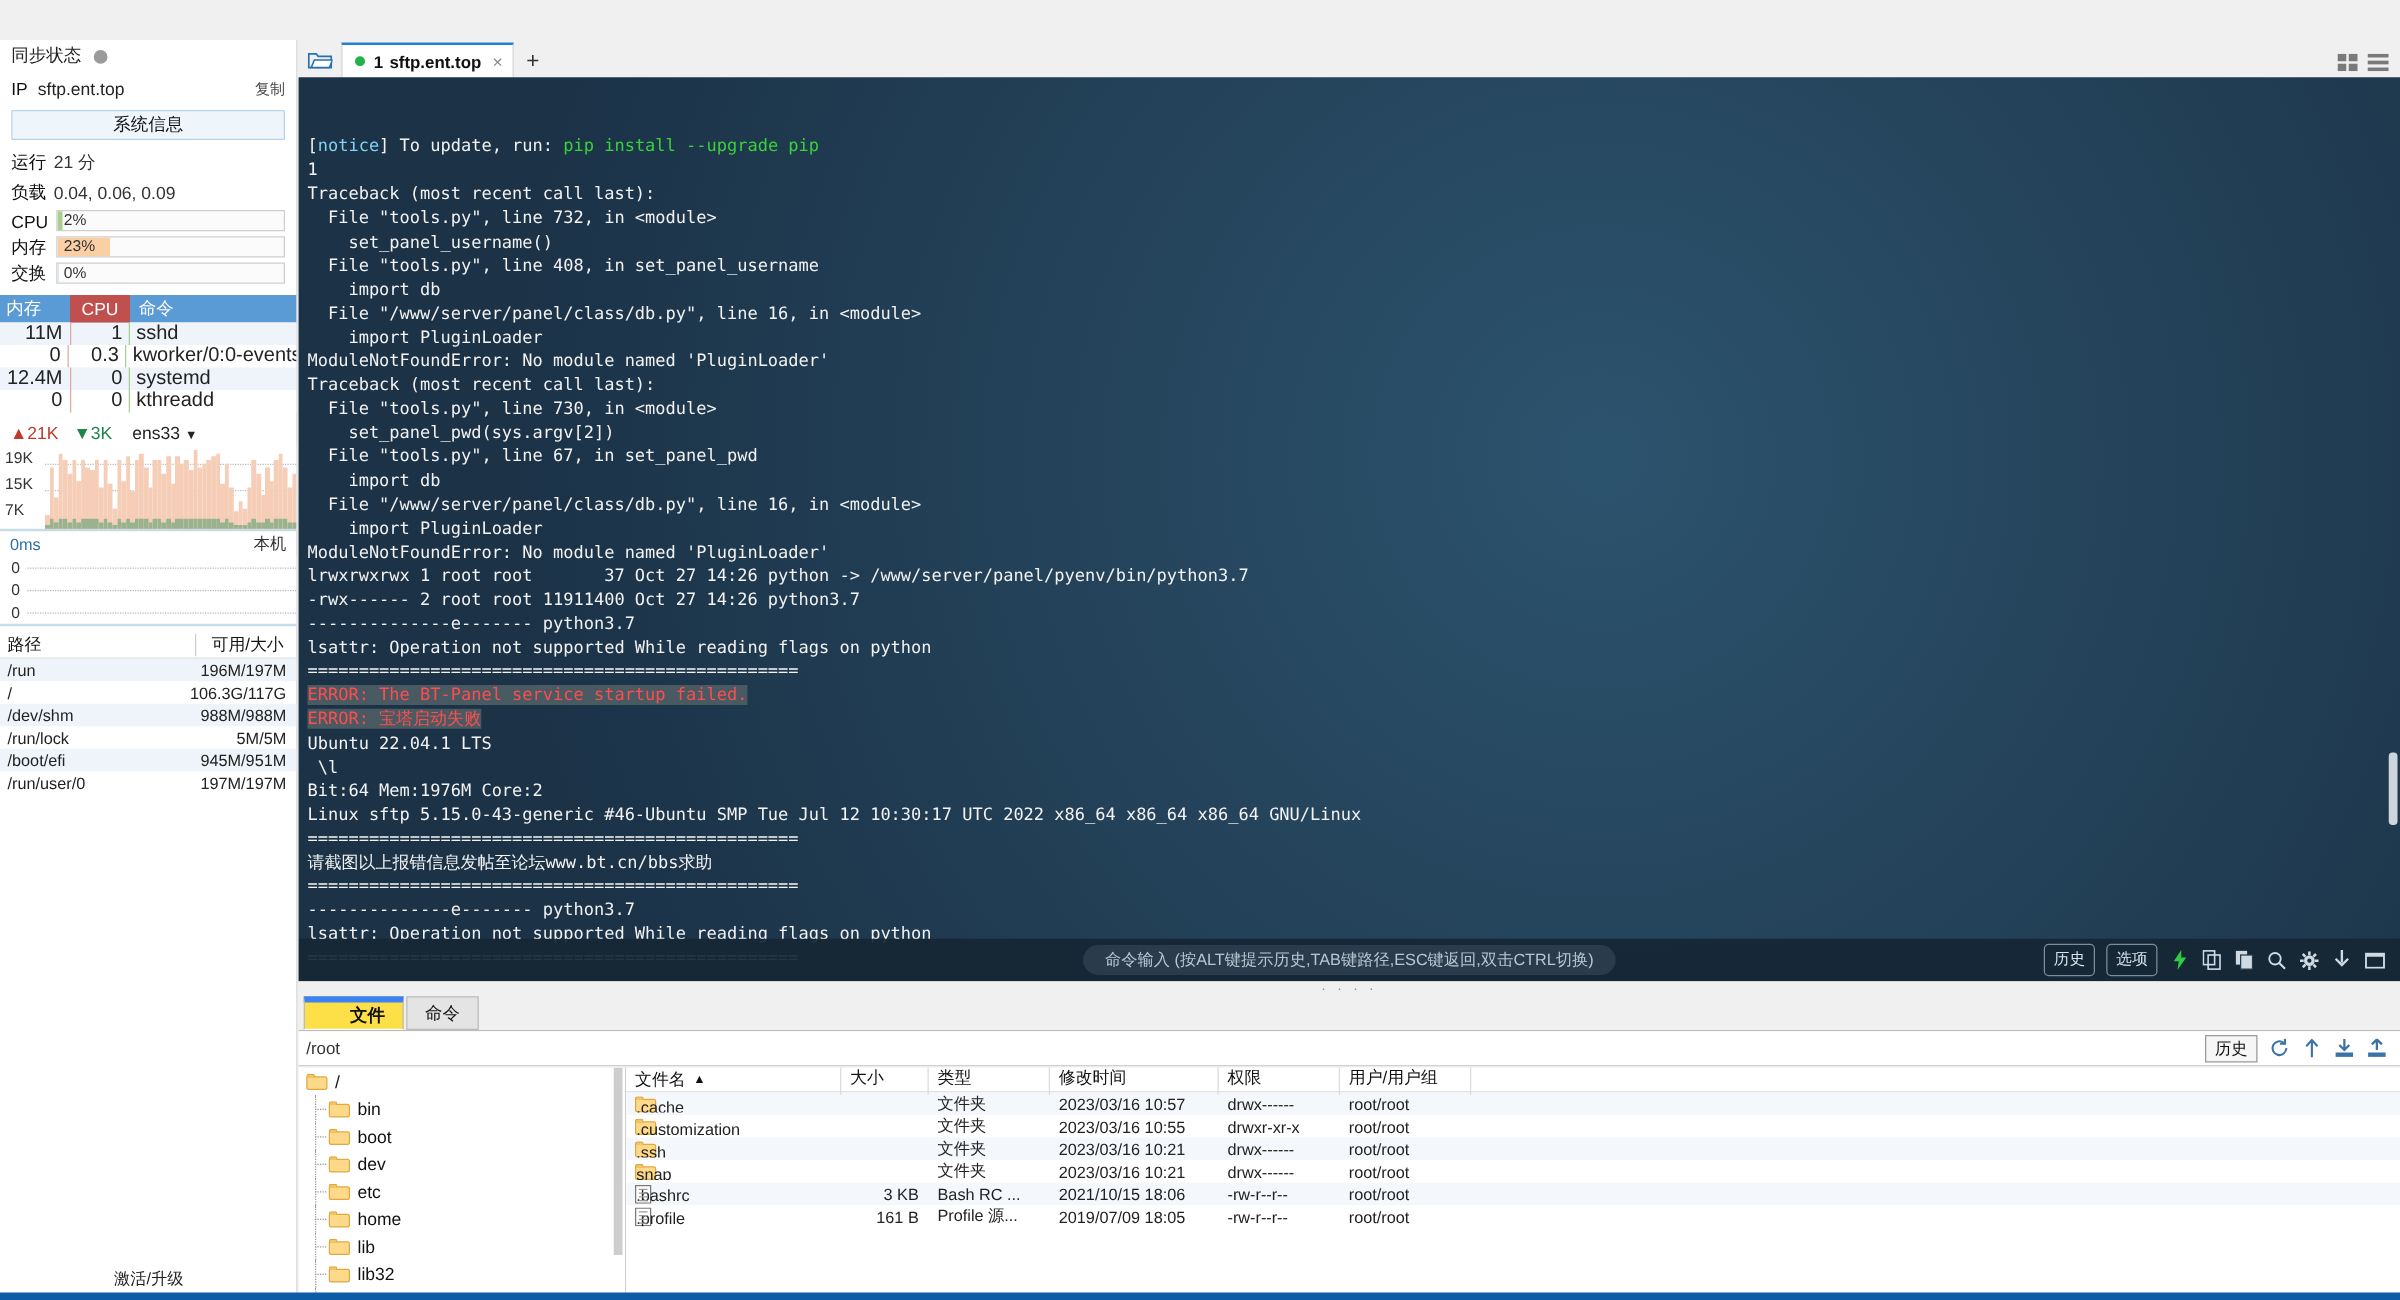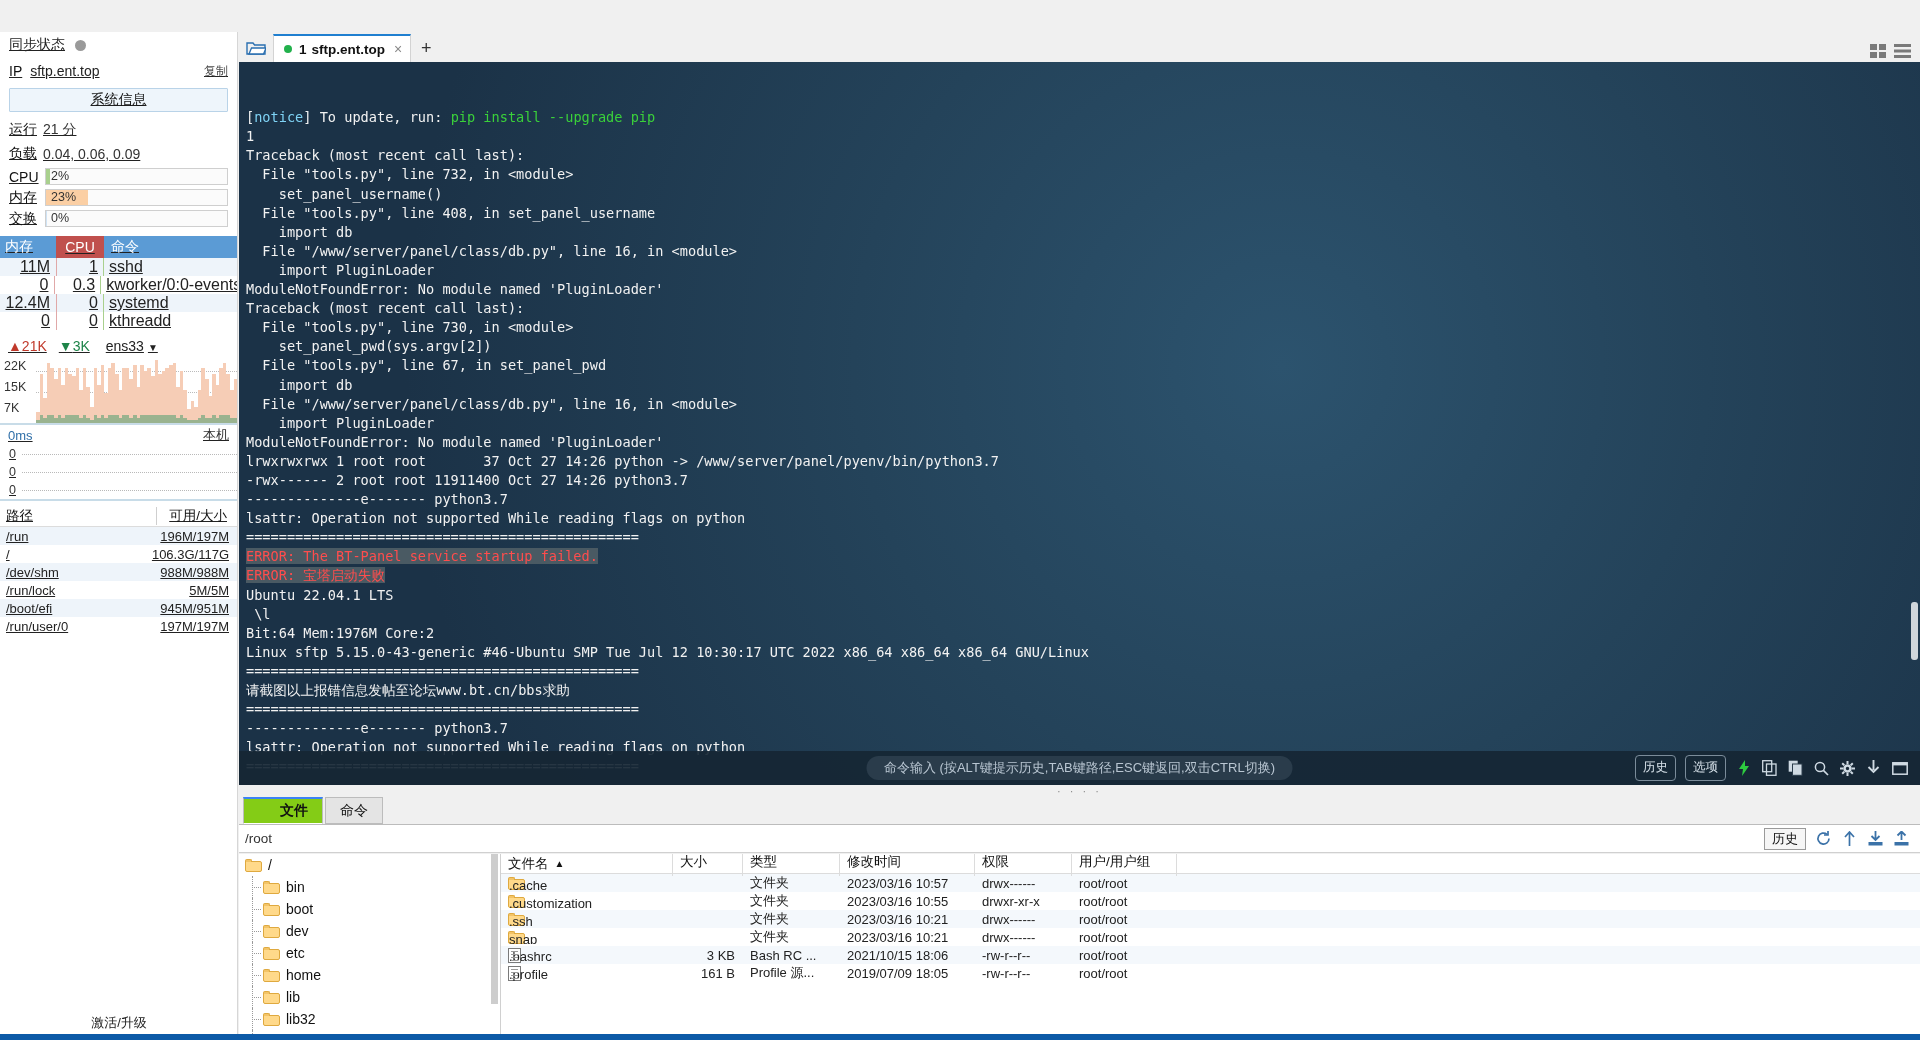--- a/index.html
+++ b/index.html
@@ -40,21 +40,21 @@
   .winbtns { margin-left: auto; display: flex; height: 32px; }
   .winbtn {
     width: 46px; height: 32px; display: flex; align-items: center; justify-content: center;
     color: #333; font-size: 14px;
   }
 
   
   .sidebar {
     position: absolute; left: 0; top: 32px; width: 238px; height: 1008px;
     background: #ffffff; border-right: 1px solid #d6d6d6;
-    font-size: 13px; color: #222; text-decoration: underline;
+    font-size: 13px; color: #222;
   }
   .sb-row { padding: 0 9px; display: flex; align-items: center; }
   .sb-sync { height: 26px; font-size: 14px; }
   .sb-sync .dot {
     width: 11px; height: 11px; border-radius: 50%; background: #9a9a9a;
     margin-left: 10px; display: inline-block;
   }
   .sb-ip { height: 26px; font-size: 14px; }
   .sb-ip .lbl { margin-right: 8px; color: #111; }
   .sb-ip .copy {
@@ -208,21 +208,21 @@
   }
 
   
   .fm { position: absolute; left: 0; right: 0; top: 765px; bottom: 0; background: #f0f0f0; }
   .fm-tabs { height: 28px; display: flex; align-items: flex-end; padding-left: 4px;
      border-bottom: 1px solid #bcbcbc; background: #f0f0f0; }
   .fm-tab {
     height: 27px; min-width: 56px; padding: 0 14px; display: flex; align-items: center; justify-content: center;
     font-size: 14px; color: #111; background: #e4e4e4; border: 1px solid #bcbcbc; margin-right: 2px;
   }
-  .fm-tab.active { background: #84cc16; border-bottom: 1px solid #fff; border-top: 2px solid #3b82f6; font-weight: bold; padding-left: 36px; }
+  .fm-tab.active { background: #fde047; border-bottom: 1px solid #fff; border-top: 5px solid #3b82f6; font-weight: bold; padding-left: 36px; }
   .fm-path {
     height: 28px; display: flex; align-items: center; background: #fff;
     border-bottom: 1px solid #d0d0d0; padding-left: 6px;
   }
   .fm-path .pv { font-size: 13.5px; color: #333; }
   .fm-path .tools { margin-left: auto; display: flex; align-items: center; gap: 9px; padding-right: 10px; }
   .fm-btn {
     border: 1px solid #9a9a9a; background: #f6f6f6; font-size: 13px; padding: 1px 7px; color: #111;
   }
   .fmicon { width: 17px; height: 17px; color: #3b72a8; display:flex; align-items:center; justify-content:center;}
@@ -348,21 +348,21 @@
         </div>
       </div>
 
     <div class="net-head">
       <span class="net-up">▲<span>21K</span></span>
       <span class="net-down">▼<span>3K</span></span>
       <span class="net-if"><span>ens33</span><span class="caret">▼</span></span>
     </div>
     <div class="graph">
       <div class="ylabels">
-        <div>22K</div>
+        <div>19K</div>
         <div>15K</div>
         <div>7K</div>
       </div>
       <div class="plot">
         <div class="grid" style="top:14px"></div>
         <div class="grid" style="top:35px"></div>
         <div class="grid" style="top:56px"></div>
         <div class="bars" id="net-bars">
             <div class="bar">
               <span class="up" style="height: 11px; background: rgb(246, 205, 182);"></span>

